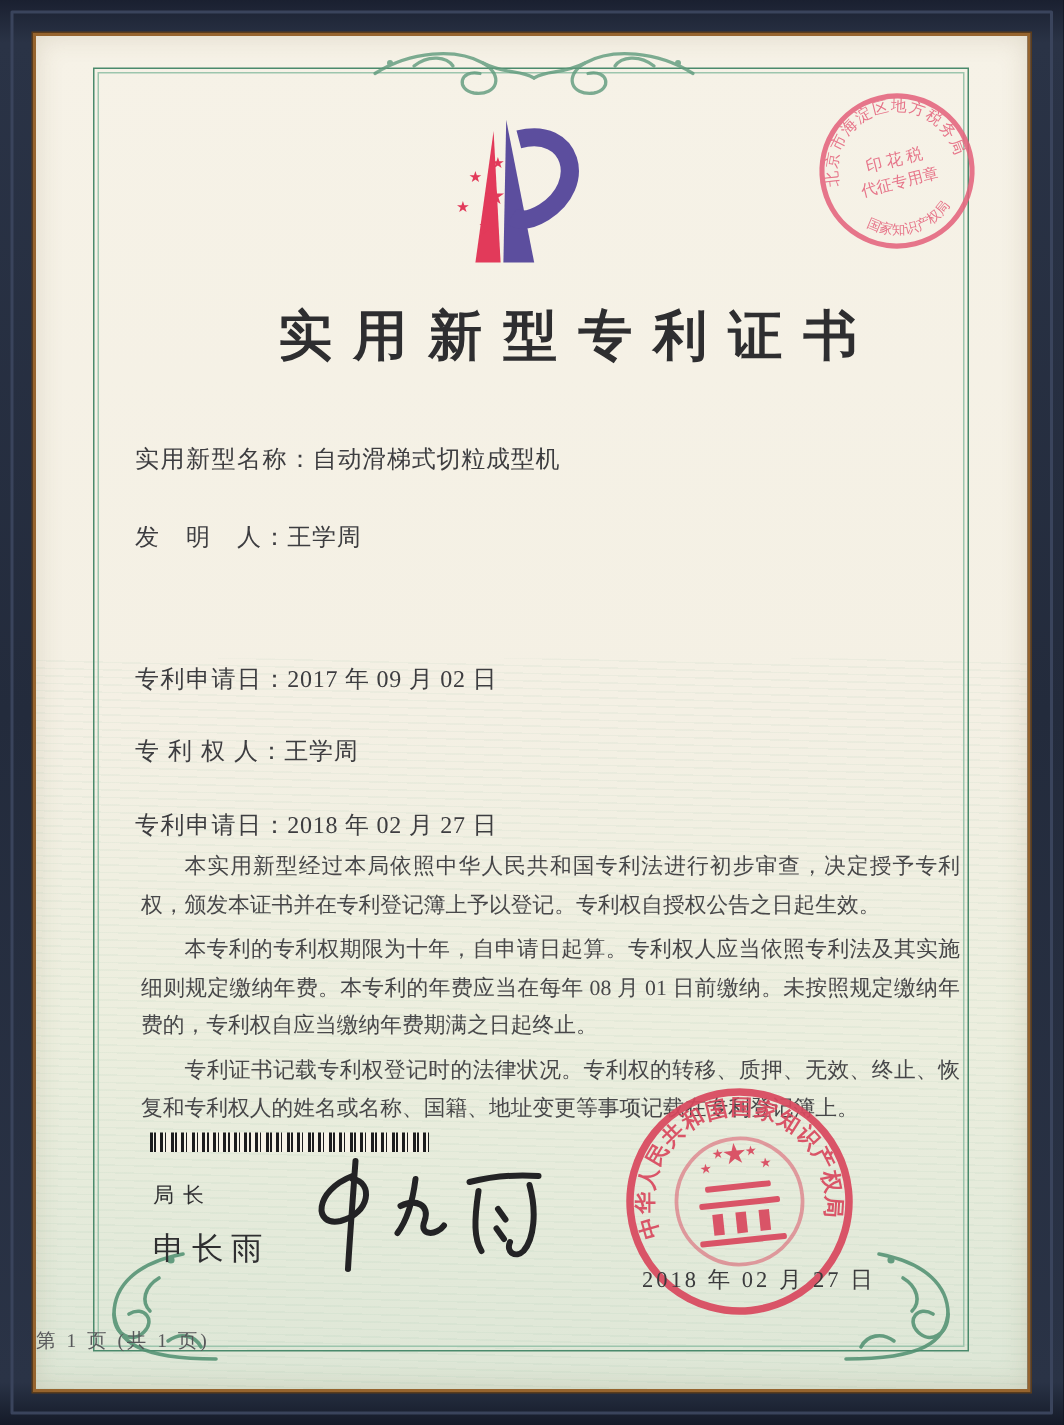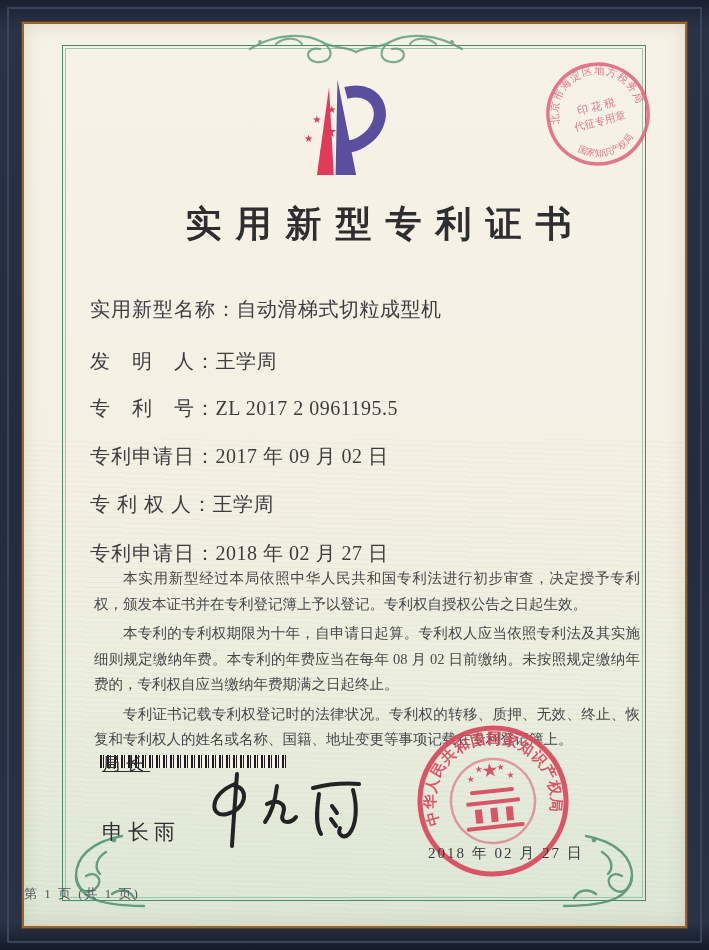--- a/index.html
+++ b/index.html
@@ -19,28 +19,28 @@
     position:absolute;left:0;right:0;top:46%;bottom:0;pointer-events:none;opacity:.55;
     background:repeating-linear-gradient(1.5deg, rgba(110,170,140,.12) 0 1px, rgba(255,255,255,0) 1px 5px);
   }
   .green-border{
     position:absolute;left:38px;top:21px;right:39px;bottom:25px;
     border:1.5px solid #4a8a6c;outline:1px solid #9cc5ad;outline-offset:-4px;pointer-events:none;
   }
   .cert-no{position:absolute;left:66px;top:92px;font-size:15px;letter-spacing:3px;color:#4a4a4c;}
   .title{position:absolute;left:0;top:176px;width:100%;text-align:center;
     font-size:36px;font-weight:600;letter-spacing:14px;color:#2e2e30;text-indent:14px;padding-left:48px;}
-  .field-row{position:absolute;left:66px;font-size:20px;color:#3d3d40;letter-spacing:.5px;white-space:nowrap;}
+  .field-row{position:absolute;left:66px;font-size:16px;color:#3d3d40;letter-spacing:.5px;white-space:nowrap;}
   .field-label{letter-spacing:1px;}
   .body-text{position:absolute;left:66px;width:554px;top:538px;}
   .body-text p{margin:4px;padding:0;text-indent:2em;text-align:justify;
     font-size:14.5px;line-height:25.5px;color:#474749;font-style:normal;}
   .barcode{position:absolute;left:76px;top:731px;width:186px;height:13px;
     background:repeating-linear-gradient(90deg,#1c1c1e 0 2px,#f6f2e7 2px 3px,#1c1c1e 3px 4px,#f6f2e7 4px 7px,#1c1c1e 7px 9px,#f6f2e7 9px 10px,#1c1c1e 10px 11px,#f6f2e7 11px 14px);}
-  .director-title{position:absolute;left:78px;top:728px;font-size:18px;letter-spacing:6px;color:#2f2f31;text-decoration:underline;}
+  .director-title{position:absolute;left:78px;top:764px;font-size:14px;letter-spacing:6px;color:#2f2f31;}
   .director-name{position:absolute;left:78px;top:794px;font-size:21px;letter-spacing:5px;color:#2f2f31;}
   .signature{position:absolute;left:173px;top:738px;}
   .seal{position:absolute;left:389px;top:697px;opacity:.92;}
   .seal-date{position:absolute;left:404px;top:820px;font-size:15px;letter-spacing:2px;color:#3a3a3c;}
   .tax-stamp{position:absolute;left:514px;top:30px;opacity:.85;}
   .logo{position:absolute;left:264px;top:54px;}
   .flourish-top{position:absolute;left:222px;top:2px;}
   .flourish-bl{position:absolute;left:28px;top:806px;}
   .flourish-br{position:absolute;right:29px;top:806px;transform:scaleX(-1);}
   .footer{position:absolute;left:0;top:861px;width:100%;
@@ -126,36 +126,33 @@
     </svg>
 
     <div class="title">实用新型专利证书</div>
 
     <div class="field-row" style="top:272px">
       <span class="field-label">实用新型名称</span><span>：</span><span>自动滑梯式切粒成型机</span>
     </div>
     <div class="field-row" style="top:324px">
       <span class="field-label">发　明　人</span><span>：</span><span>王学周</span>
     </div>
-    <div class="field-row" style="top:371px">
-      <span class="field-label">专　利　号</span><span>：</span><span>ZL 2017 2 0961195.5</span>
-    </div>
     <div class="field-row" style="top:419px">
       <span class="field-label">专利申请日</span><span>：</span><span>2017 年 09 月 02 日</span>
     </div>
     <div class="field-row" style="top:467px">
       <span class="field-label">专 利 权 人</span><span>：</span><span>王学周</span>
     </div>
     <div class="field-row" style="top:516px">
       <span class="field-label">专利申请日</span><span>：</span><span>2018 年 02 月 27 日</span>
     </div>
 
     <div class="body-text">
       <p>本实用新型经过本局依照中华人民共和国专利法进行初步审查，决定授予专利权，颁发本证书并在专利登记簿上予以登记。专利权自授权公告之日起生效。</p>
-      <p>本专利的专利权期限为十年，自申请日起算。专利权人应当依照专利法及其实施细则规定缴纳年费。本专利的年费应当在每年 08 月 02 日前缴纳。未按照规定缴纳年费的，专利权自应当缴纳年费期满之日起终止。</p>
+      <p>本专利的专利权期限为十年，自申请日起算。专利权人应当依照专利法及其实施细则规定缴纳年费。本专利的年费应当在每年 08 月 01 日前缴纳。未按照规定缴纳年费的，专利权自应当缴纳年费期满之日起终止。</p>
       <p>专利证书记载专利权登记时的法律状况。专利权的转移、质押、无效、终止、恢复和专利权人的姓名或名称、国籍、地址变更等事项记载在专利登记簿上。</p>
     </div>
 
     <div class="barcode"></div>
 
     <div class="director-title">局长</div>
     <div class="director-name">申长雨</div>
 
     <svg class="signature" width="180" height="92" viewBox="0 0 180 92">
       <g stroke="#232325" stroke-width="4" fill="none" stroke-linecap="round" stroke-linejoin="round">

